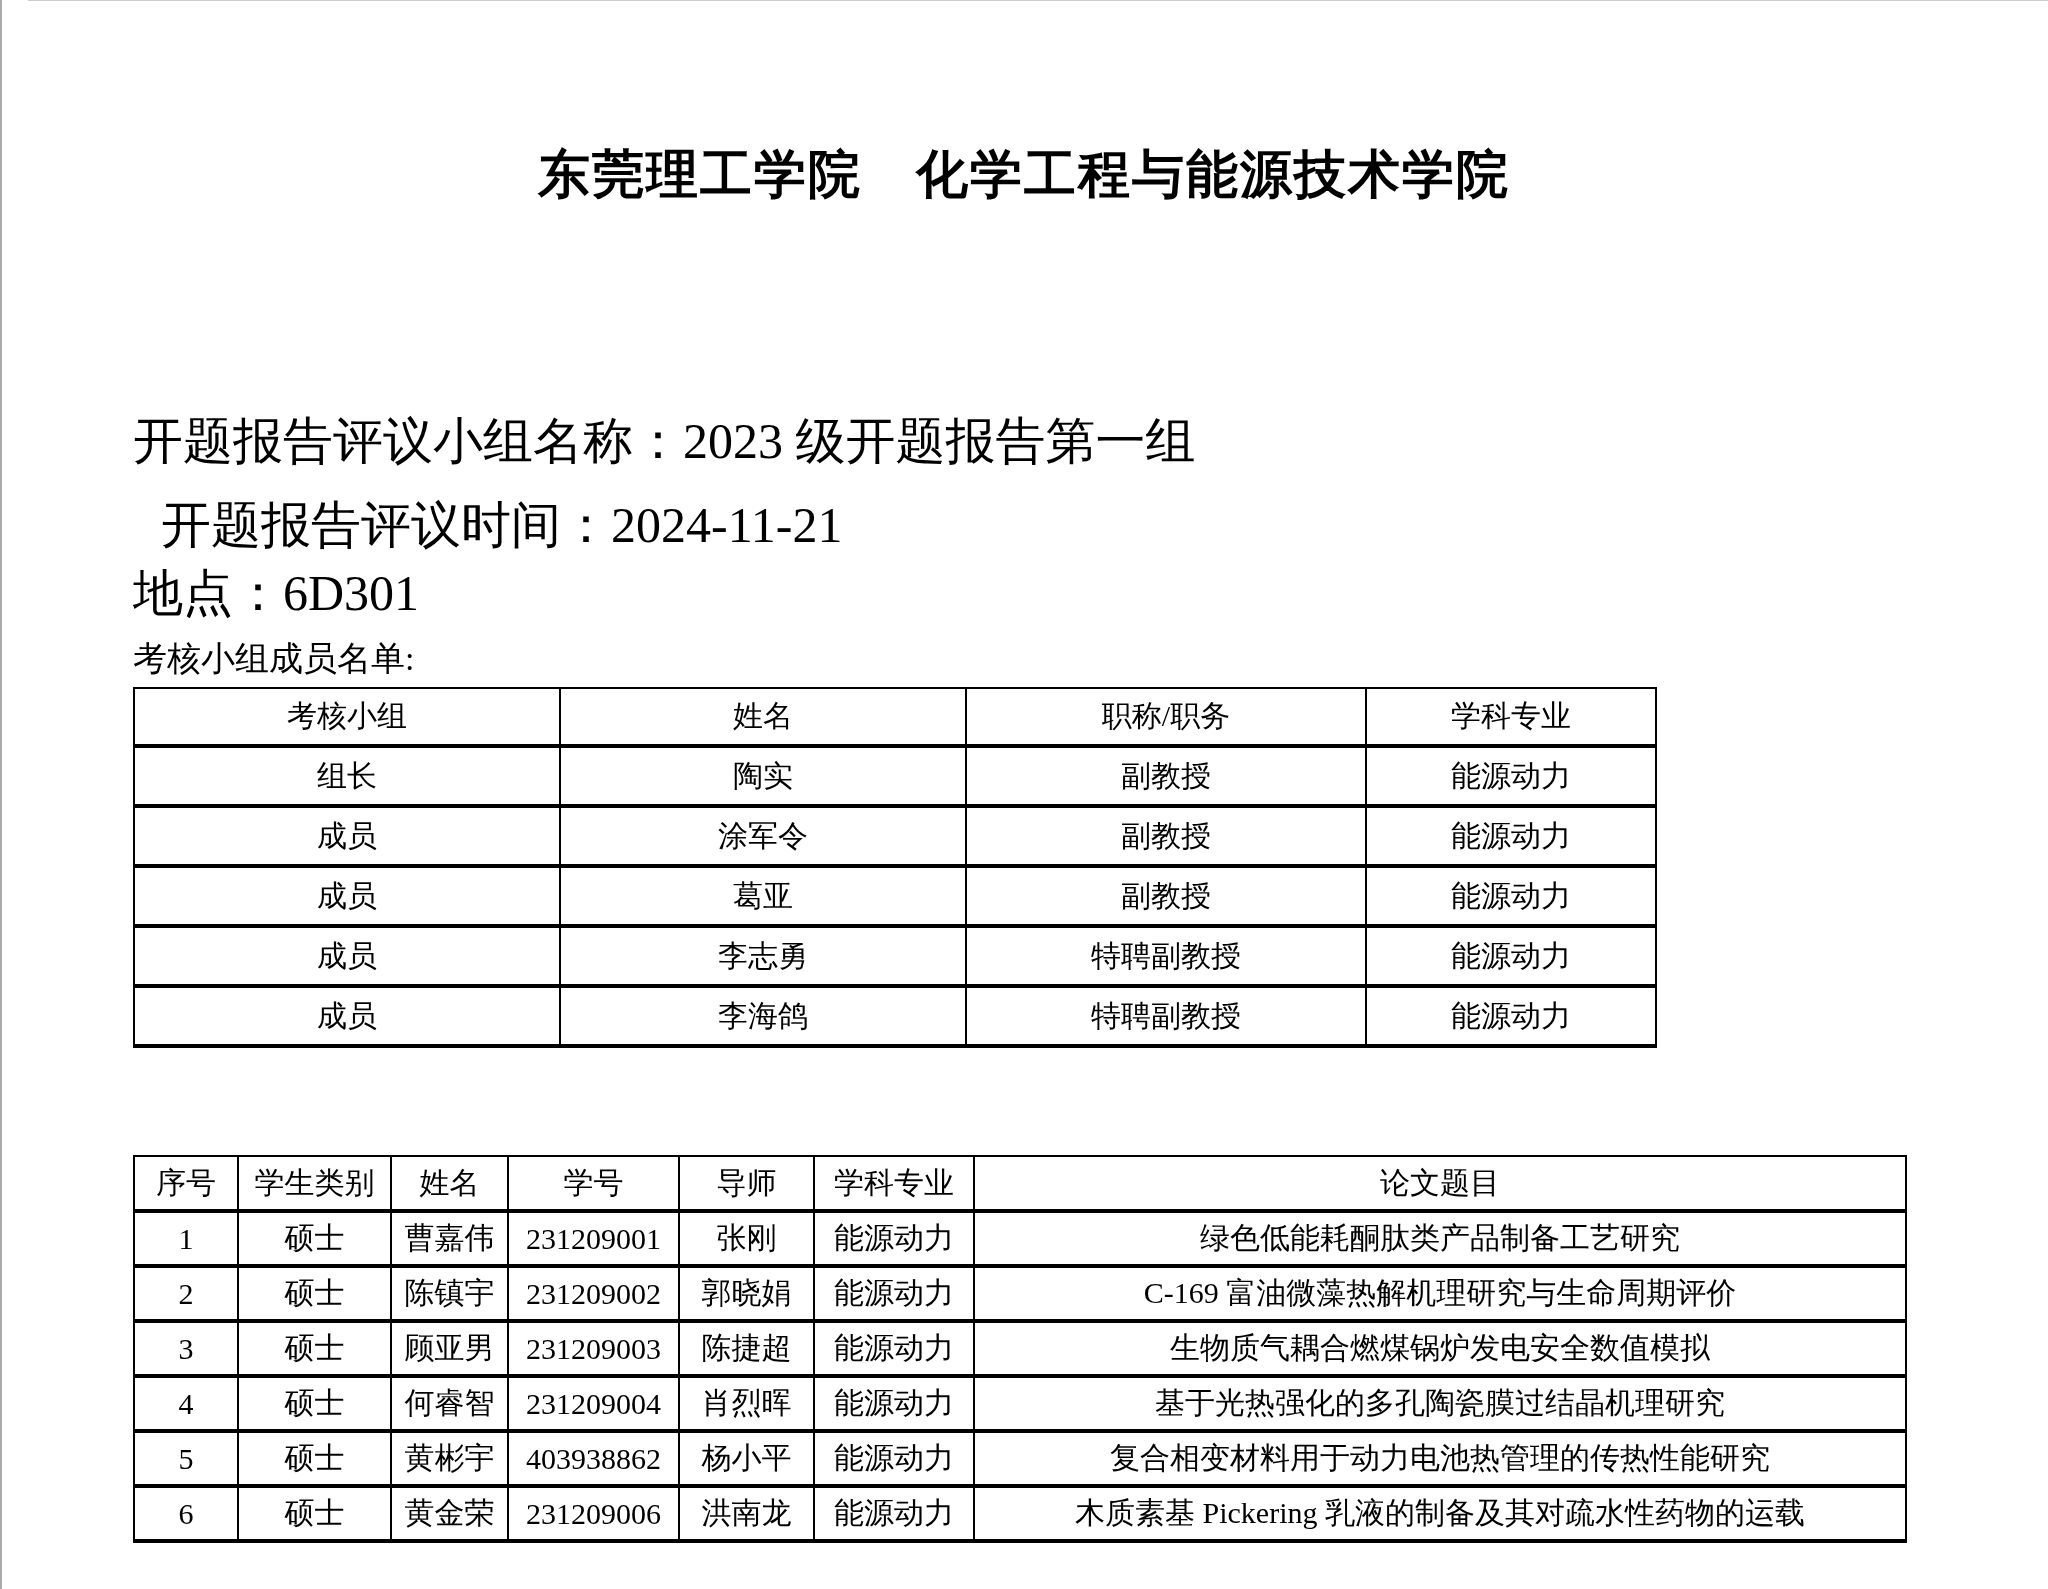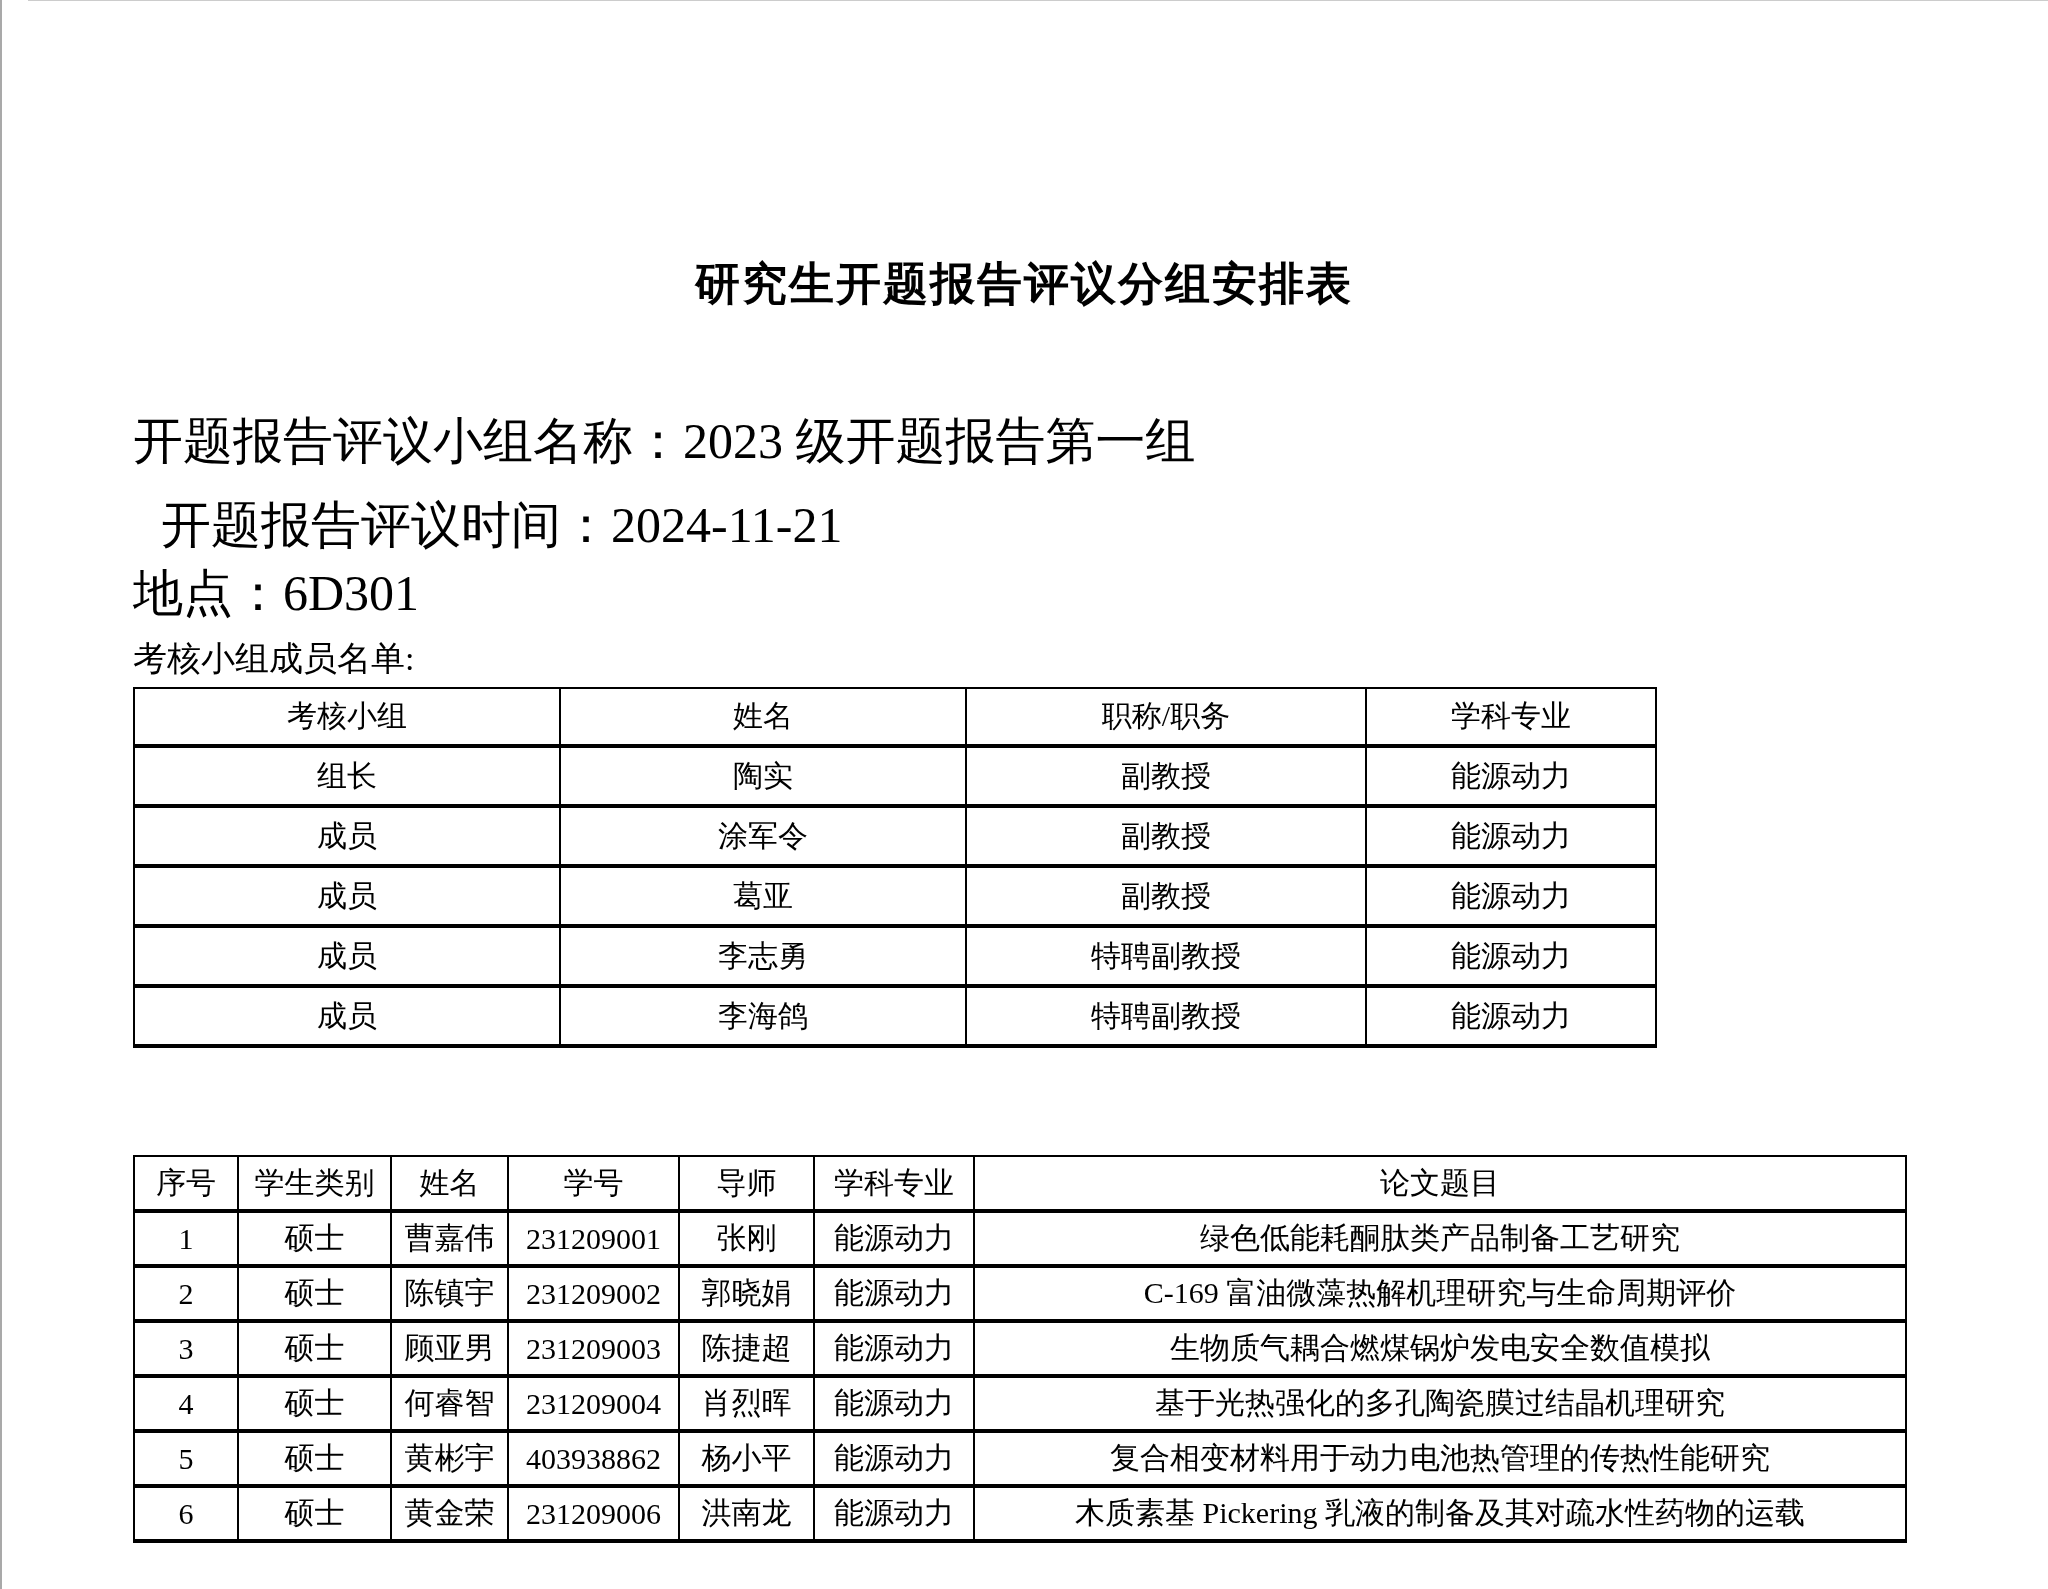--- a/index.html
+++ b/index.html
@@ -55,21 +55,21 @@
   .t2 th{height:55px;}
   .t2 td{height:55px;}
 </style>
 </head>
 <body>
 
 <div class="page">
   <div class="edge-left"></div>
   <div class="edge-top"></div>
 
-  <div class="doc-subtitle">研究生开题报告评议分组安排表</div>
+  <div class="doc-title">东莞理工学院　化学工程与能源技术学院</div>
 
   <div class="meta meta1"><span>开题报告评议小组名称：</span><span>2023 级开题报告第一组</span></div>
   <div class="meta meta2"><span>开题报告评议时间：</span><span>2024-11-21</span></div>
   <div class="meta meta3"><span>地点：</span><span>6D301</span></div>
 
   <div class="sec-heading sec1">考核小组成员名单:</div>
 
   <table class="t1">
     <colgroup>
       <col style="width:426px">

